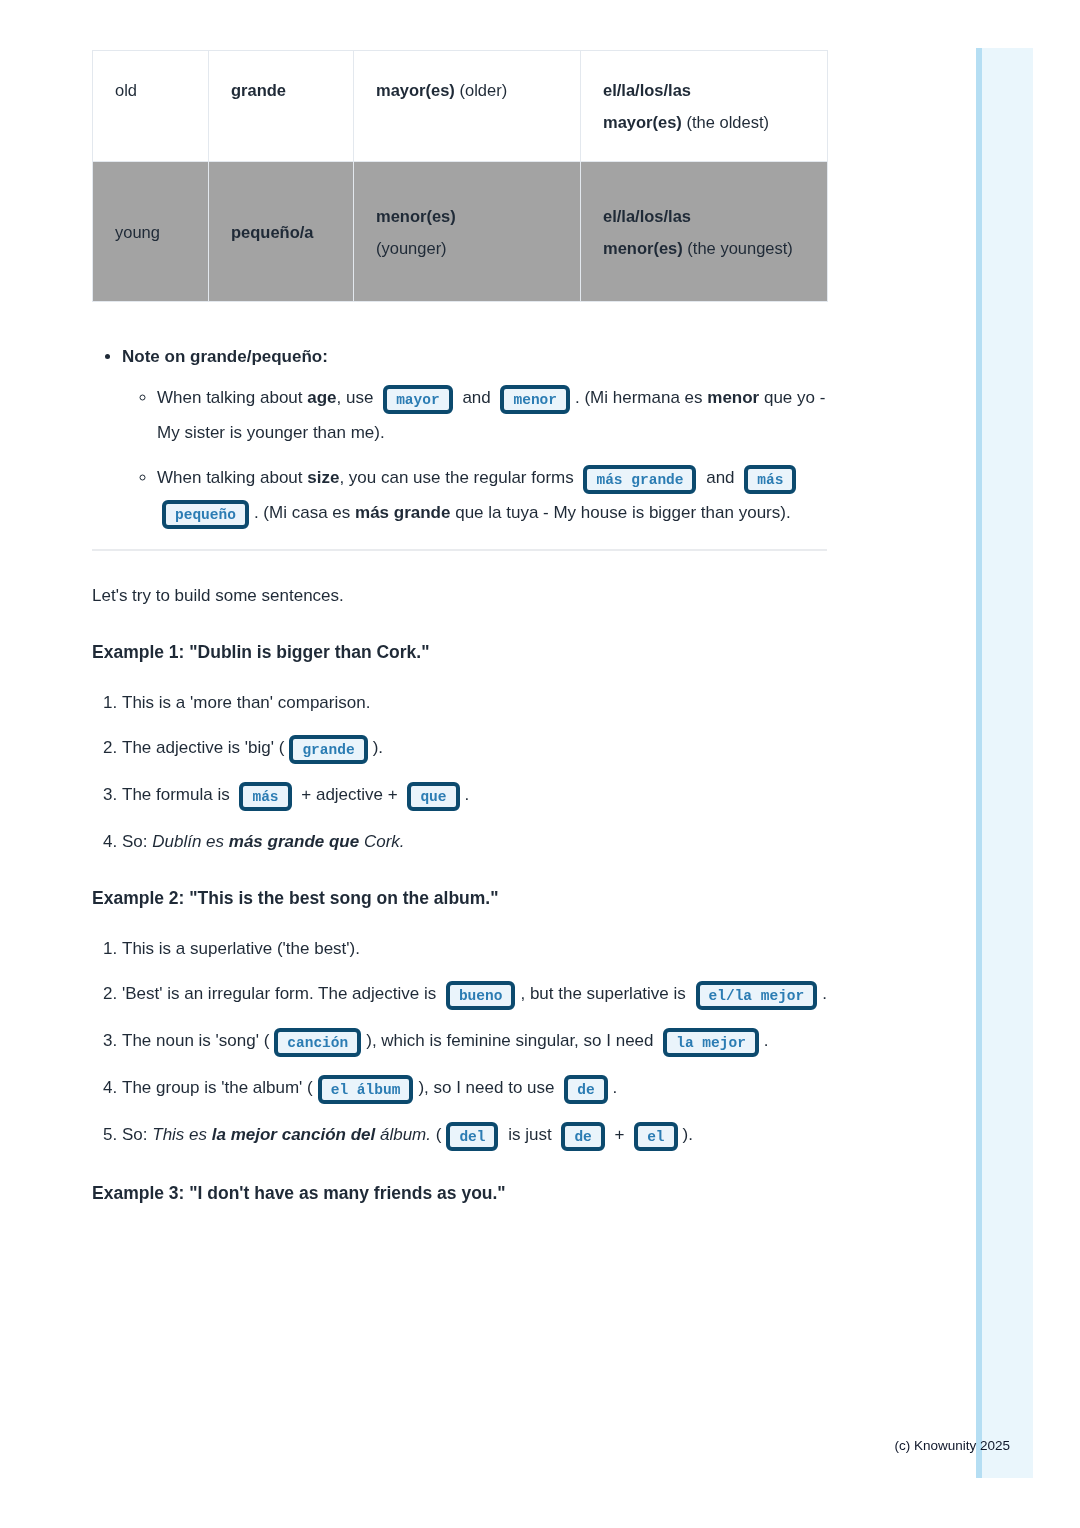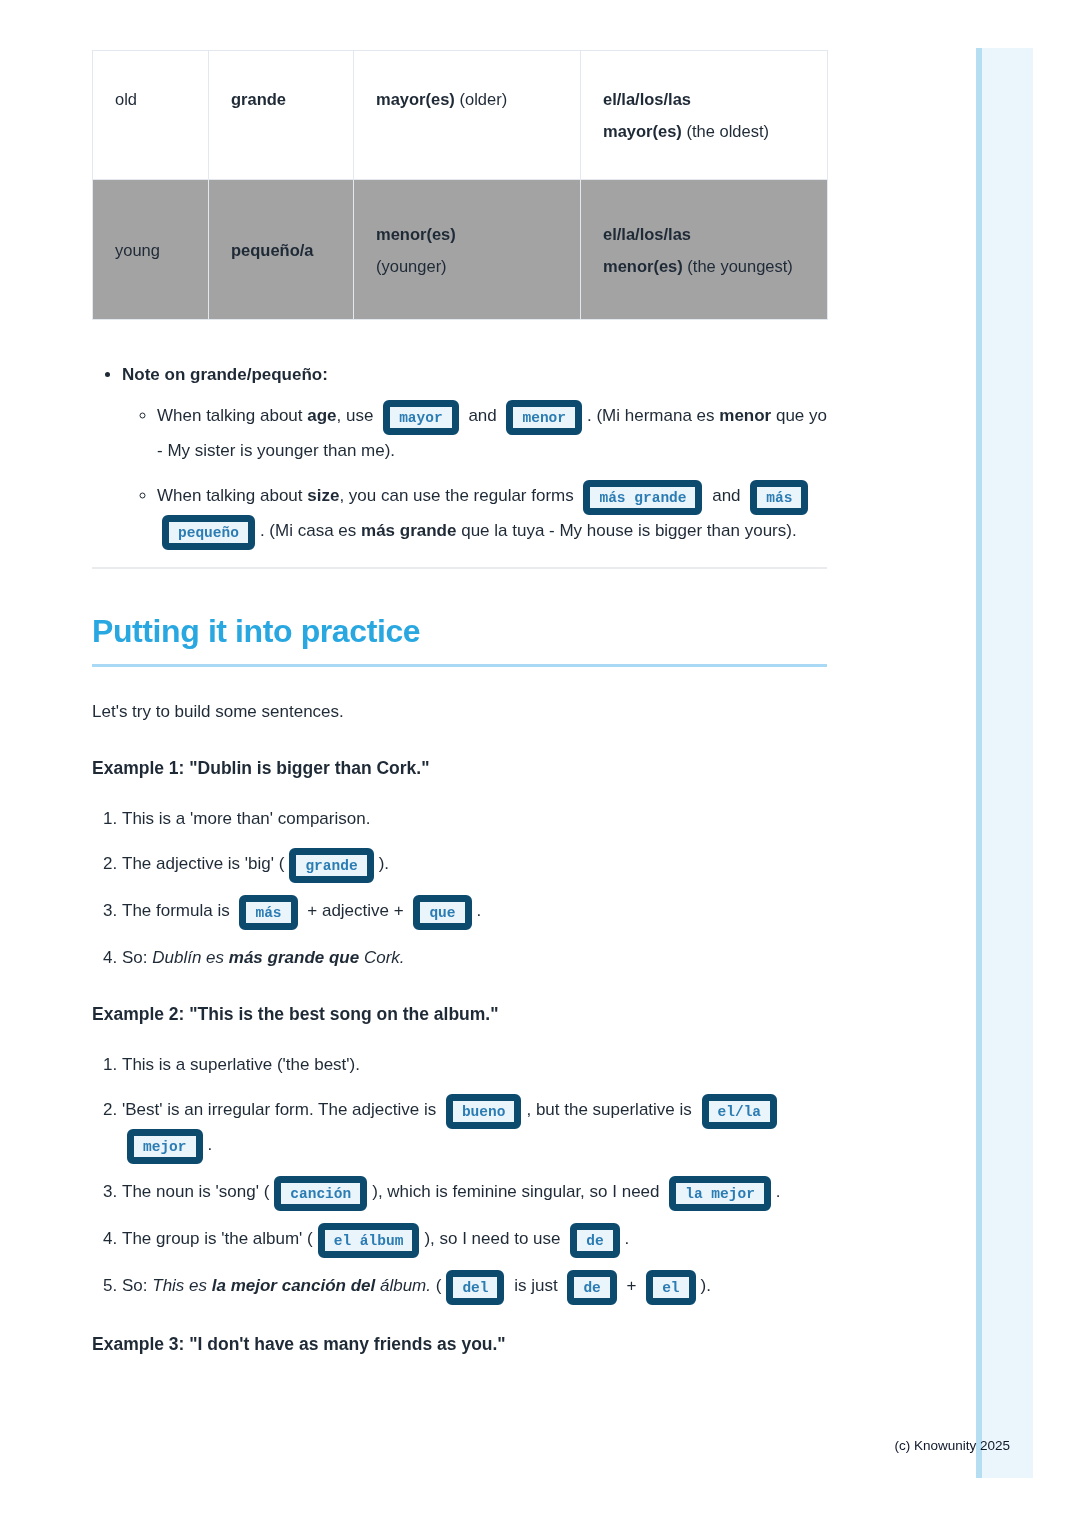--- a/index.html
+++ b/index.html
@@ -16,21 +16,21 @@
     position: absolute; left: 92px; top: 0; width: 735px;
   }
 
   
   table.cmp {
     border-collapse: collapse; width: 735px; margin-top: 50px;
     font-size: 16.5px; table-layout: fixed;
   }
   table.cmp td {
     border: 1px solid #e3e8ee;
-    padding: 32px 22px;
+    padding: 23px 22px;
     line-height: 32px;
   }
   tr.row-old td { height: 98px; vertical-align: top; }
   tr.row-young td { height: 140px; vertical-align: middle; background: #a3a3a3; }
   .b { font-weight: bold; }
   .i { font-style: italic; }
   .bi { font-weight: bold; font-style: italic; }
 
   
   ul.note-list {
@@ -41,21 +41,21 @@
   ul.sub-list { margin: 8px 0 0; padding-left: 35px; }
   ul.sub-list > li { list-style-type: circle; margin-bottom: 12px; }
 
   
   .chip {
     font-family: "Liberation Mono", "DejaVu Sans Mono", monospace;
     font-weight: bold;
     font-size: 14.5px;
     color: #2b7cb3;
     background: #eaf4fb;
-    border: 7px solid #0c4a6e;
+    border: 4px solid #0c4a6e;
     border-radius: 6px;
     padding: 2.5px 9px;
     margin: 0 5px;
     -webkit-box-decoration-break: clone;
     box-decoration-break: clone;
   }
 
   hr.divider {
     border: none; border-top: 2px solid #e9ebee;
     margin: 18px 0 0; width: 100%;
@@ -139,21 +139,20 @@
         </li>
         <li>
           <span>When talking about </span><span class="b">size</span><span>, you can use the regular forms </span><span class="chip">más grande</span><span> and </span><span class="chip">más pequeño</span><span>. (Mi casa es </span><span class="b">más grande</span><span> que la tuya - My house is bigger than yours).</span>
         </li>
       </ul>
     </li>
   </ul>
 
   <hr class="divider">
 
-  <h1 class="practice-heading">Putting it into practice</h1>
 
   <p class="intro">Let's try to build some sentences.</p>
 
   <h3 class="example-heading">Example 1: "Dublin is bigger than Cork."</h3>
   <ol class="steps">
     <li><span>This is a 'more than' comparison.</span></li>
     <li><span>The adjective is 'big' (</span><span class="chip">grande</span><span>).</span></li>
     <li><span>The formula is </span><span class="chip">más</span><span> + adjective + </span><span class="chip">que</span><span>.</span></li>
     <li><span>So: </span><span class="i">Dublín es </span><span class="bi">más grande que</span><span class="i"> Cork.</span></li>
   </ol>

